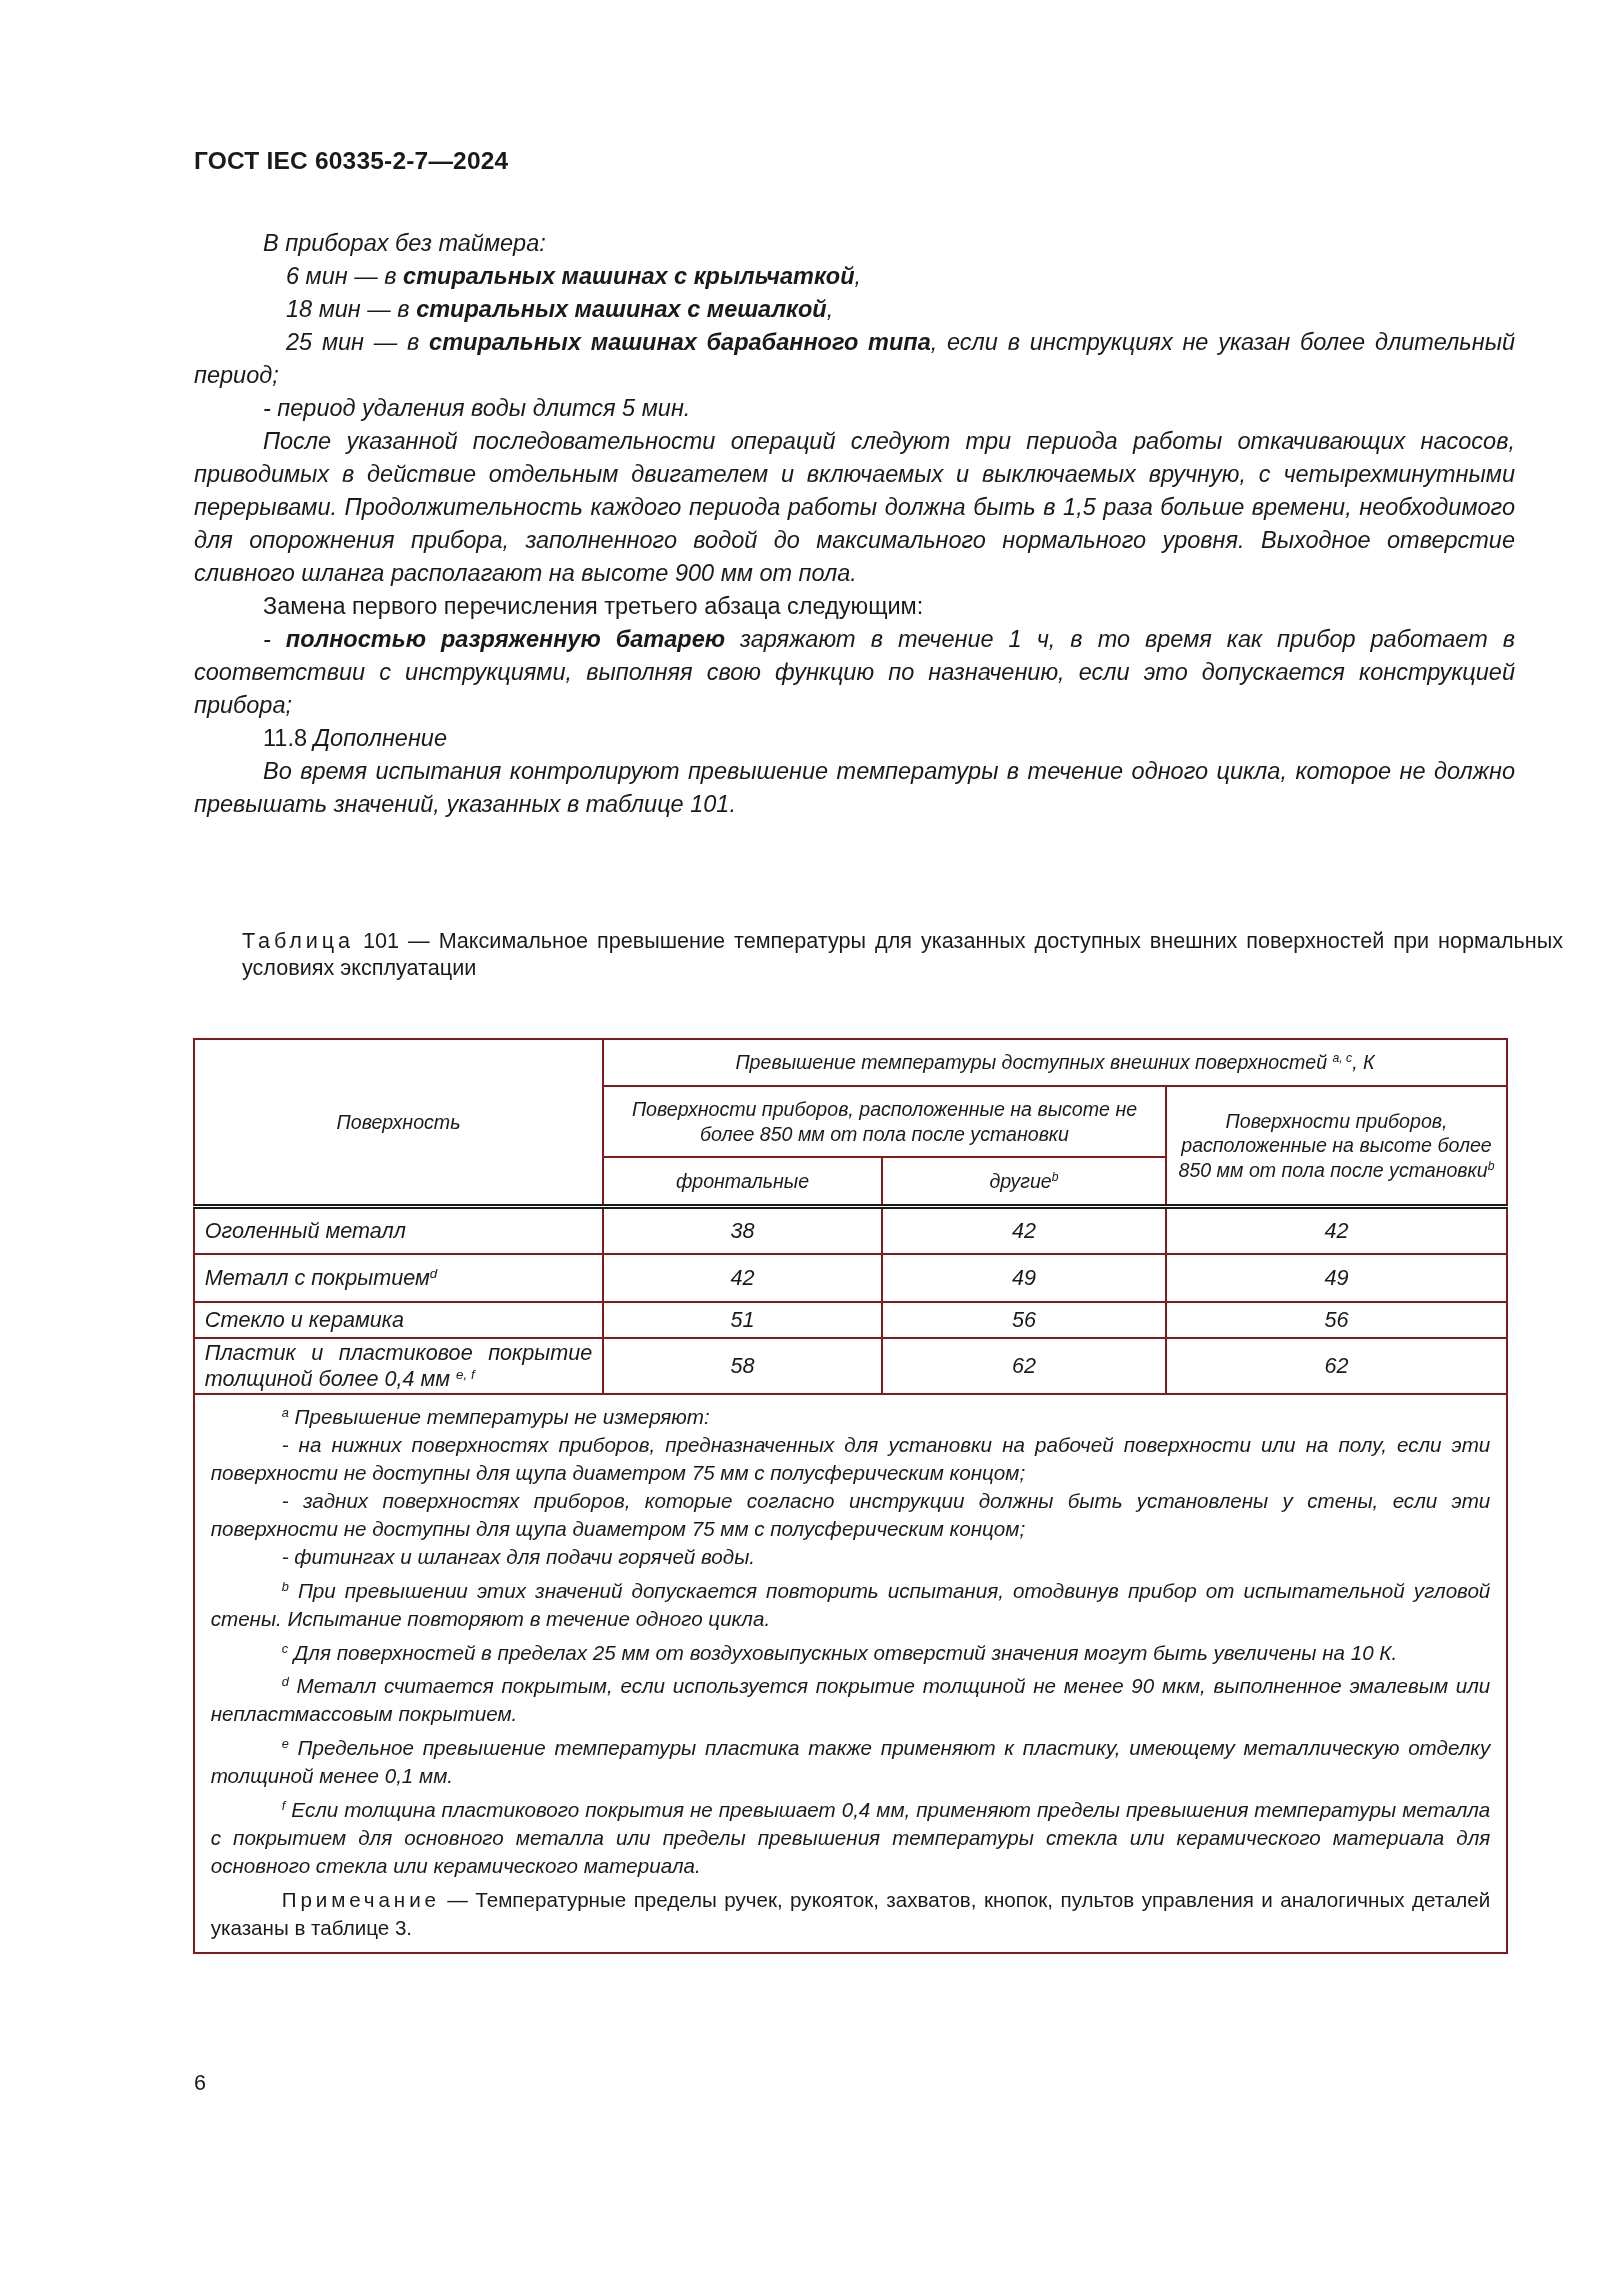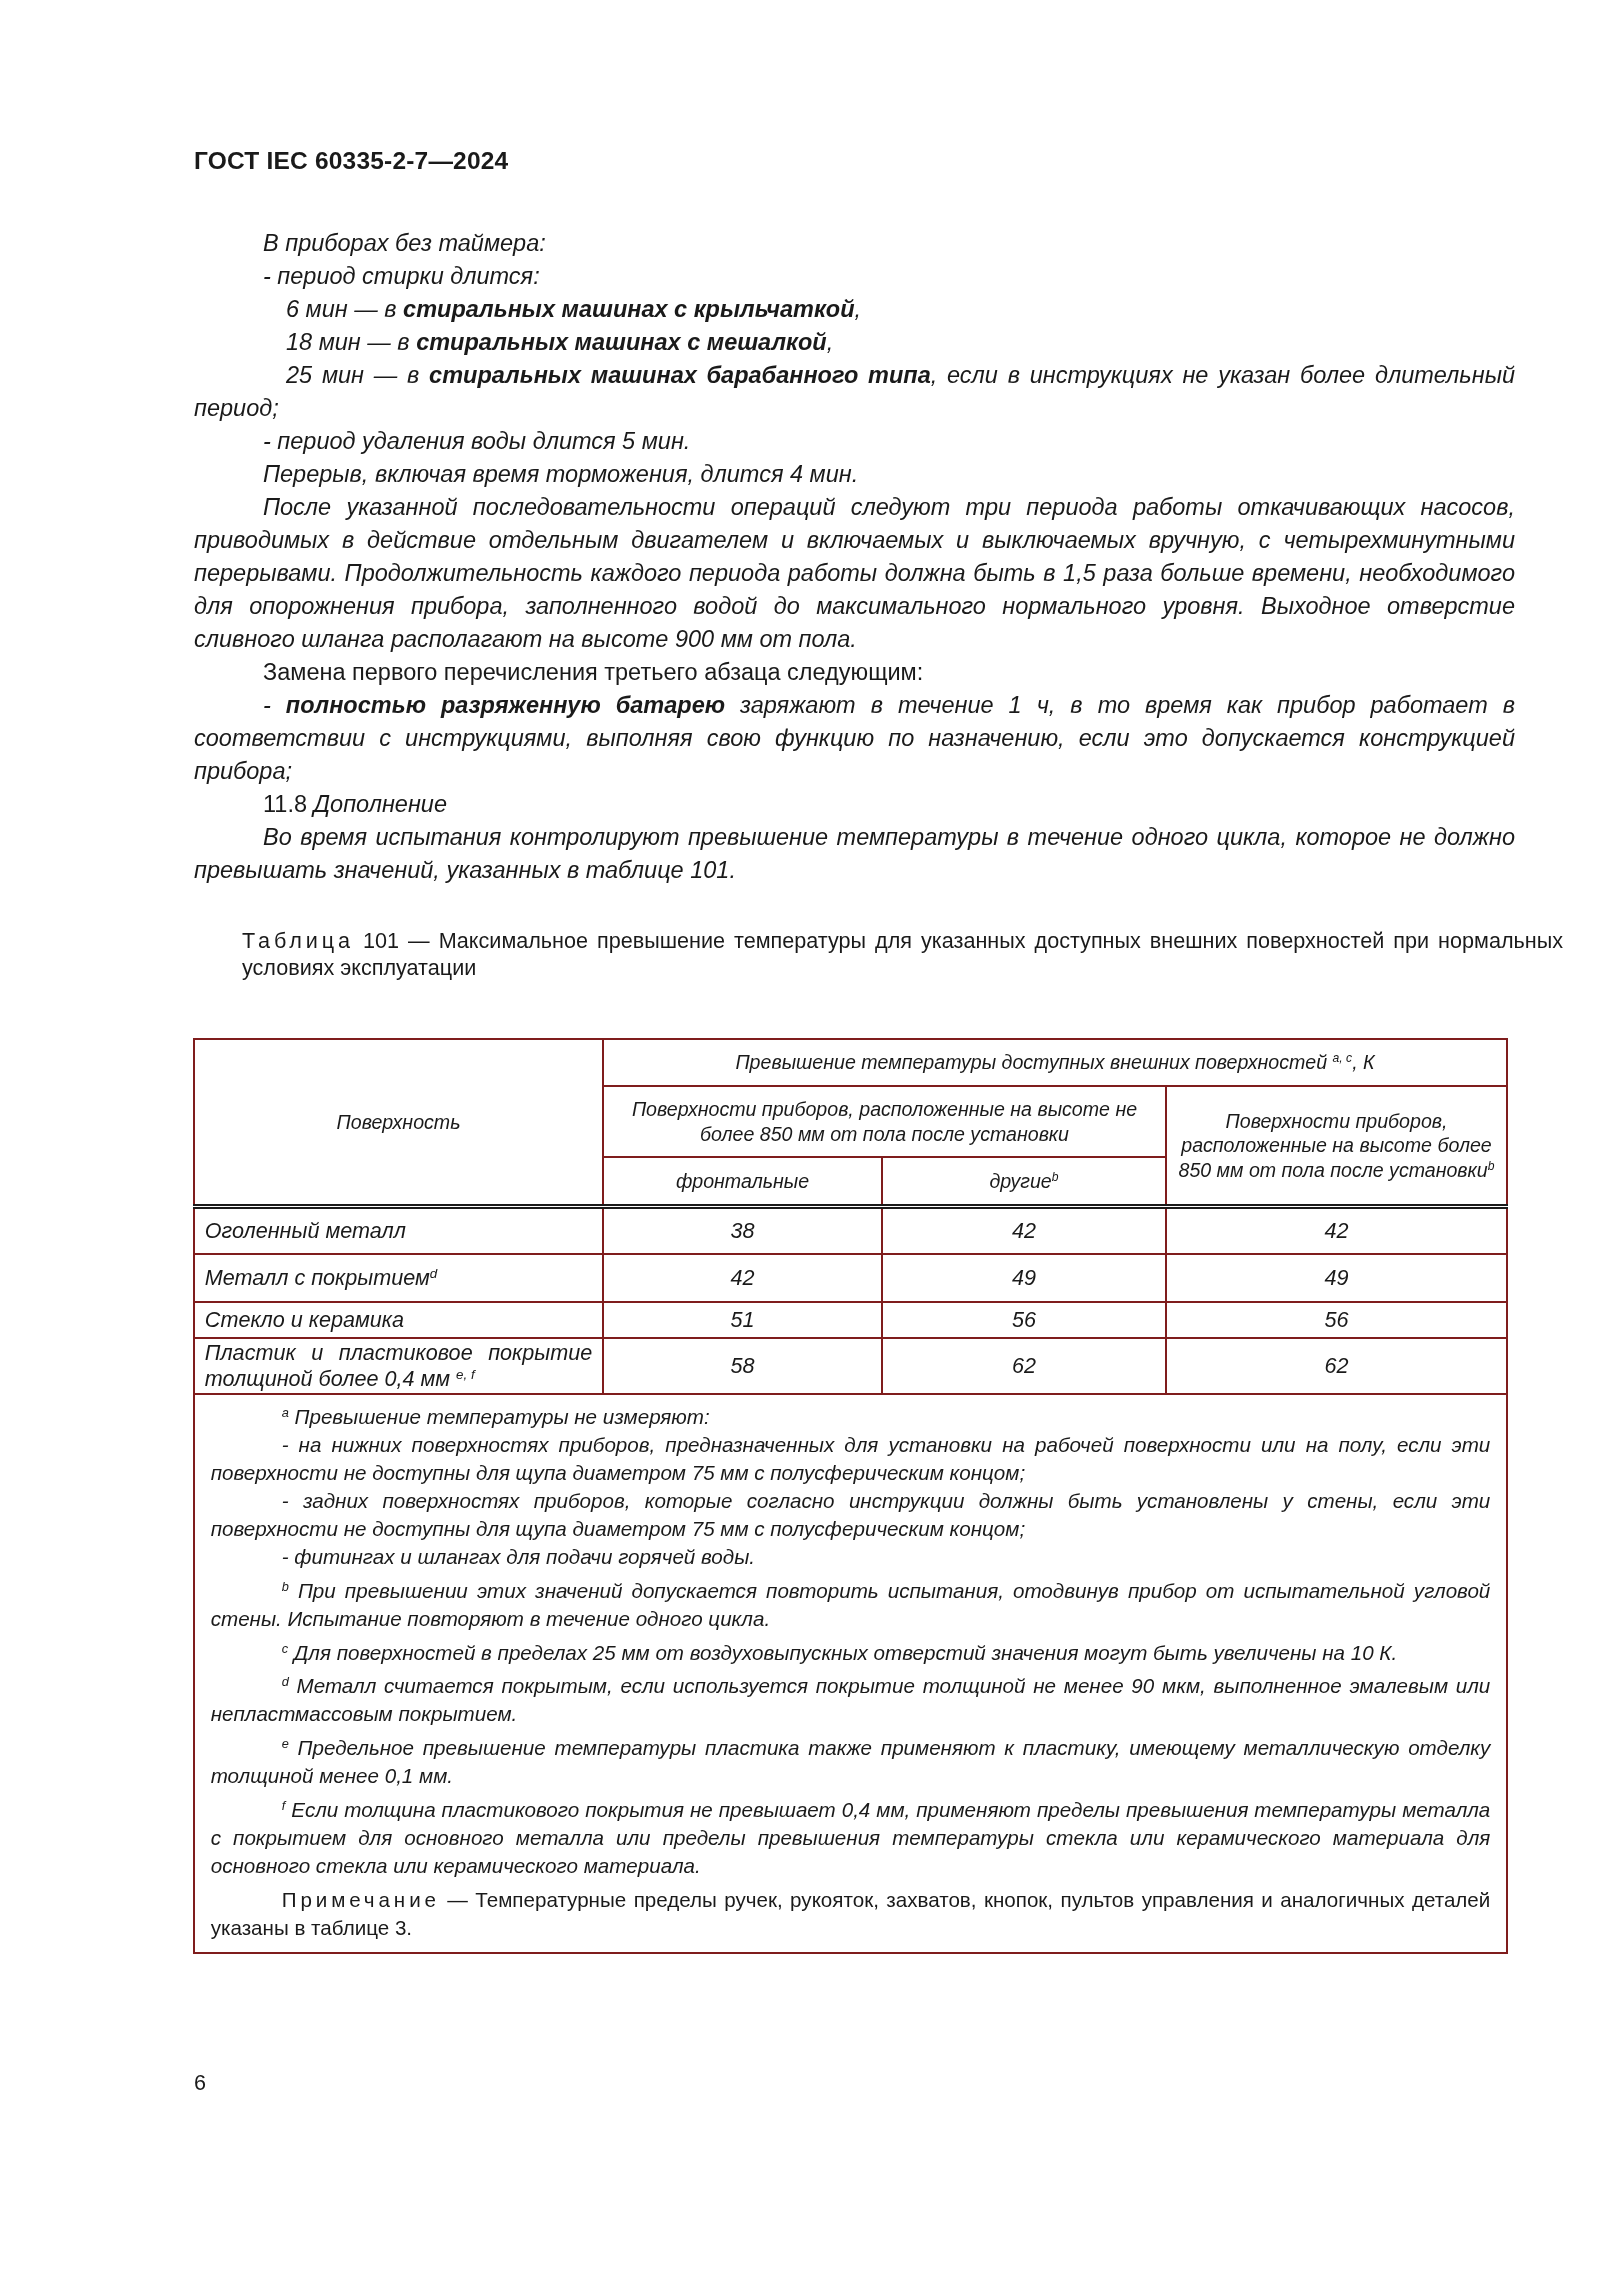--- a/index.html
+++ b/index.html
@@ -125,26 +125,24 @@
       font-size: 21.6px;
     }
   </style>
 </head>
 <body>
 
 <h1 class="page-header">ГОСТ IEC 60335-2-7—2024</h1>
 
 <div class="body-text">
   <p class="ind">В приборах без таймера:</p>
-  <p class="ind">-  период стирки длится:</p>
   <p class="ind2"><span>6 мин — в </span><span class="b">стиральных машинах с крыльчаткой</span><span>,</span></p>
   <p class="ind2"><span>18 мин — в </span><span class="b">стиральных машинах с мешалкой</span><span>,</span></p>
   <p class="ind3"><span>25 мин — в </span><span class="b">стиральных машинах барабанного типа</span><span>, если в инструкциях не указан более длительный период;</span></p>
   <p class="ind">-  период удаления воды длится 5 мин.</p>
-  <p class="ind">Перерыв, включая время торможения, длится 4 мин.</p>
   <p class="ind">После указанной последовательности операций следуют три периода работы откачивающих насосов, приводимых в действие отдельным двигателем и включаемых и выключаемых вручную, с четырехминутными перерывами. Продолжительность каждого периода работы должна быть в 1,5 раза больше времени, необходимого для опорожнения прибора, заполненного водой до максимального нормального уровня. Выходное отверстие сливного шланга располагают на высоте 900 мм от пола.</p>
   <p class="ind upright">Замена первого перечисления третьего абзаца следующим:</p>
   <p class="ind"><span>-  </span><span class="b">полностью разряженную батарею</span><span> заряжают в течение 1 ч, в то время как прибор работает в соответствии с инструкциями, выполняя свою функцию по назначению, если это допускается конструкцией прибора;</span></p>
   <p class="ind"><span class="upright">11.8 </span><span>Дополнение</span></p>
   <p class="ind">Во время испытания контролируют превышение температуры в течение одного цикла, которое не должно превышать значений, указанных в таблице 101.</p>
 </div>
 
 <div class="caption"><span class="spaced">Таблица</span><span> 101 — </span><span>Максимальное превышение температуры для указанных доступных внешних поверхностей при нормальных условиях эксплуатации</span></div>
 
 <table class="tbl">

